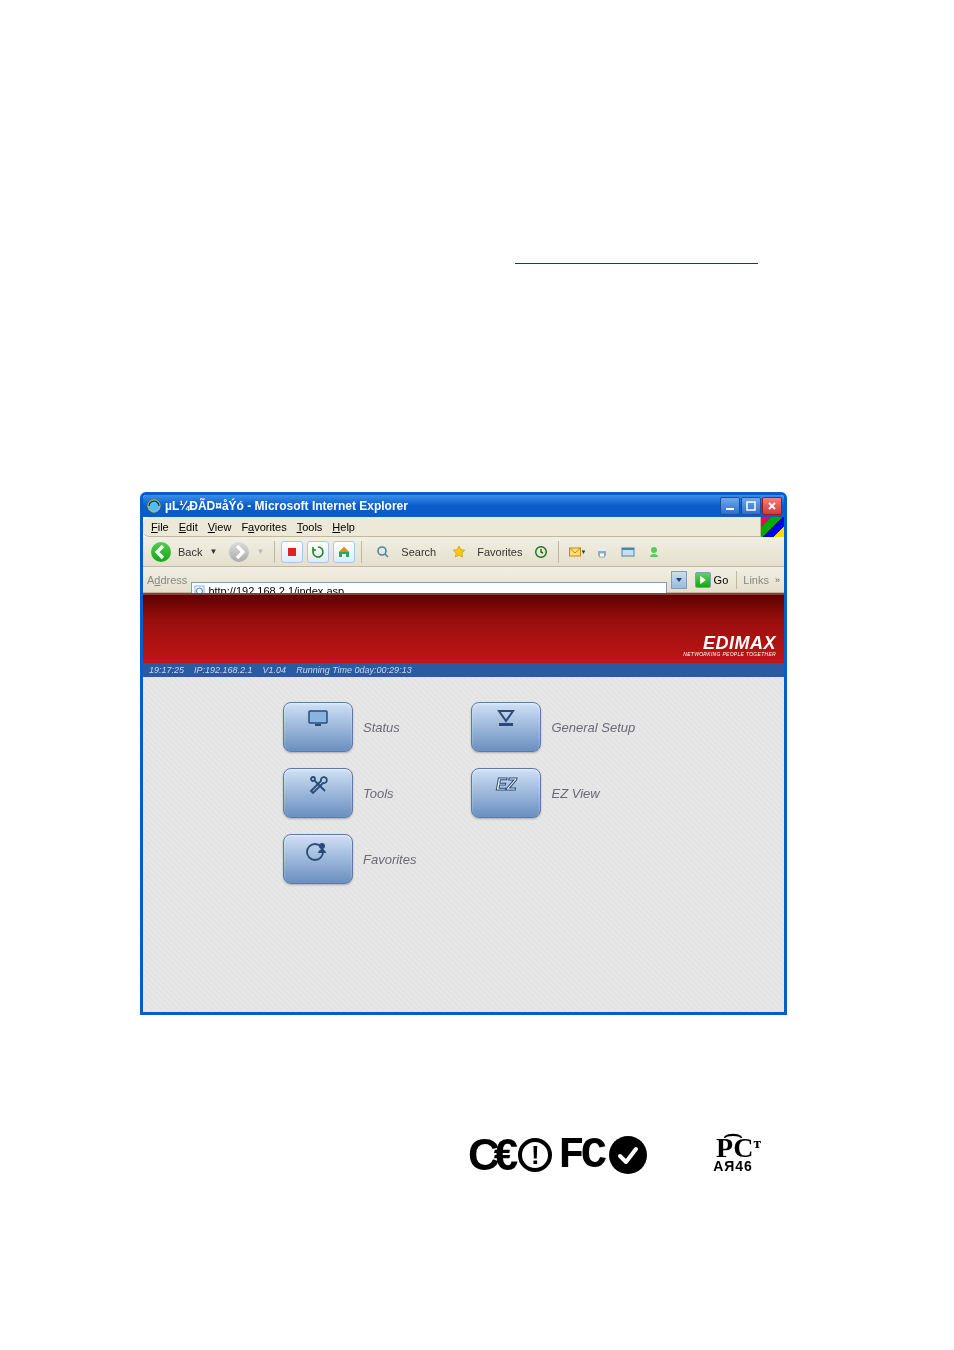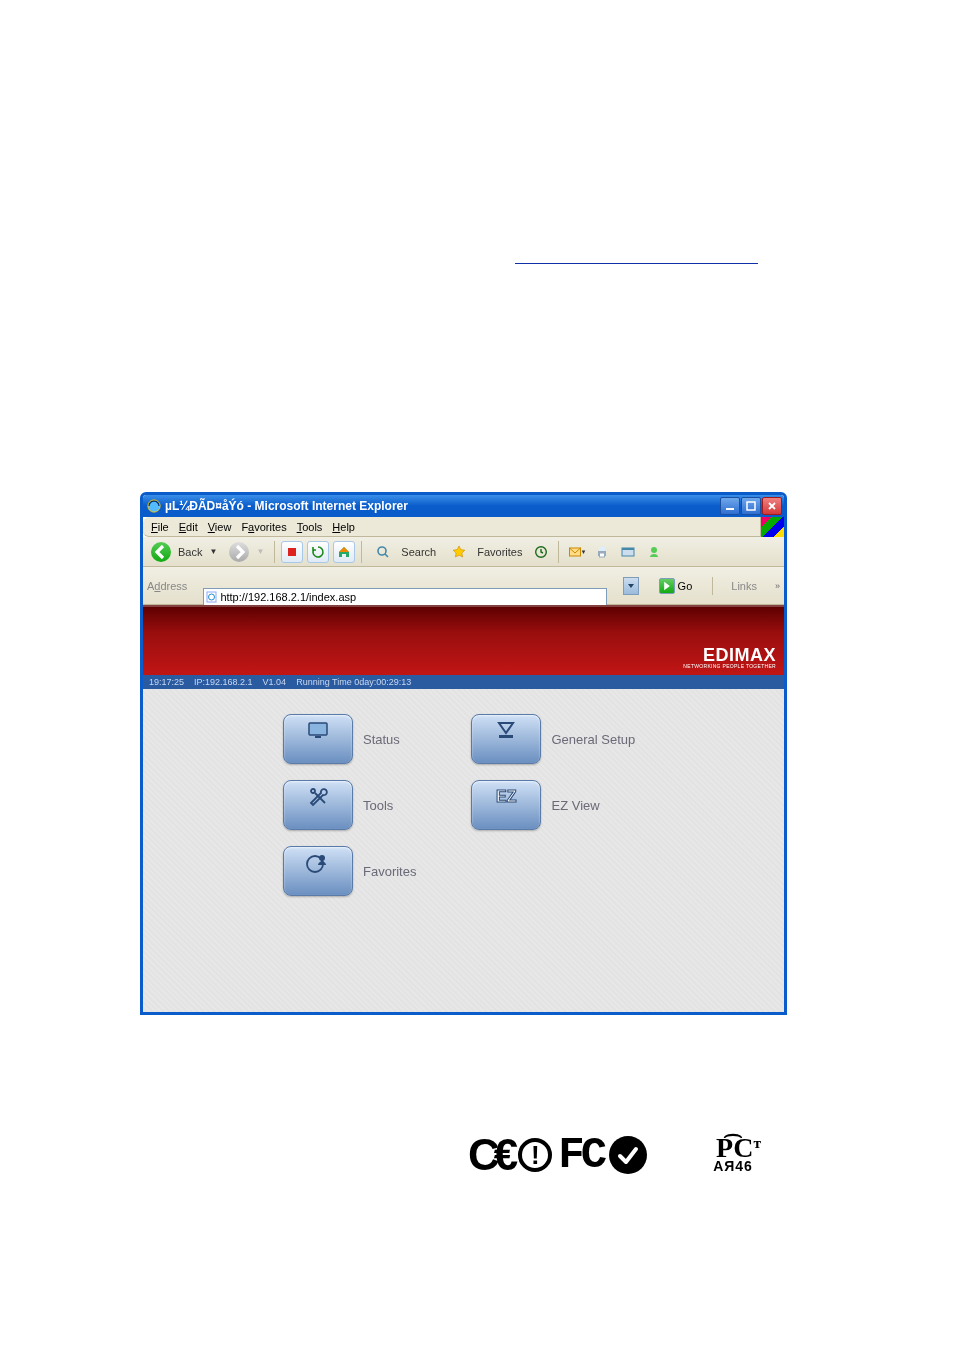--- a/index.html
+++ b/index.html
@@ -30,34 +30,34 @@
   .toolbar { height: 30px; background: linear-gradient(to bottom,#f1efe4,#e4e0cc); border-bottom:1px solid #c0b89a; display:flex; align-items:center; padding:0 4px; gap:4px; font-size:11px; color:#333; }
   .tb-btn { display:flex; align-items:center; gap:7px; padding:2px 4px; border-radius:3px; }
   .tb-sep { width:1px; height:22px; background:#c0b89a; margin:0 2px; }
   .tb-icon { width:22px; height:22px; border:1px solid #a8c8e8; border-radius:3px; display:flex; align-items:center; justify-content:center; background:linear-gradient(to bottom,#fff,#e0eaf5); }
   .tb-icon.flat { border:none; background:none; }
   .icon-circle-green { width:20px; height:20px; border-radius:50%; background:linear-gradient(to bottom,#5c5,#1a1); display:flex; align-items:center; justify-content:center; }
   .icon-circle-grey { width:20px; height:20px; border-radius:50%; background:linear-gradient(to bottom,#ddd,#aaa); display:flex; align-items:center; justify-content:center; }
   .tb-icon svg { width:14px; height:14px; }
 
   
-  .addrbar { height: 38px; background: linear-gradient(to bottom,#f1efe4,#e4e0cc); border-bottom:1px solid #c0b89a; display:flex; align-items:center; padding:0 4px; gap:16px; font-size:11px; }
+  .addrbar { height: 26px; background: linear-gradient(to bottom,#f1efe4,#e4e0cc); border-bottom:1px solid #c0b89a; display:flex; align-items:center; padding:0 4px; gap:4px; font-size:11px; }
   .addrbar .label { color:#888; }
   .addrbar .input { flex:1; height:18px; background:#fff; border:1px solid #7f9db9; display:flex; align-items:center; padding:0 2px; gap:2px;margin-top:23px; }
   .addrbar .input .pageicon { width:12px; height:12px; }
   .addrbar .input .url { flex:1; font-size:11px; color:#000; white-space:nowrap; overflow:hidden; }
   .addrbar .dd { width:16px; height:18px; background:linear-gradient(to bottom,#cde,#9bd); border:1px solid #7f9db9; display:flex; align-items:center; justify-content:center; }
   .addrbar .go { display:flex; align-items:center; gap:3px; padding:0 4px; }
   .addrbar .go .arr { width:16px; height:16px; border-radius:2px; background:linear-gradient(to bottom,#6c6,#1a1); display:flex; align-items:center; justify-content:center; border:1px solid #7f9db9;}
   .addrbar .linkssep { width:1px; height:18px; background:#c0b89a; }
   .addrbar .links { color:#888; padding:0 2px; }
   .addrbar .chev { font-size:9px; color:#666; }
 
   
-  .page { flex:1; background:#eab308; display:flex; flex-direction:column; }
+  .page { flex:1; background:#eab308; display:flex; flex-direction:column;font-style:italic; }
 
   .banner { height: 70px; background: linear-gradient(to bottom, #5a0000 0%, #9a0e0e 40%, #c11515 100%); position:relative; }
   .banner .shine { position:absolute; top:0; left:0; right:0; height:2px; background:rgba(255,255,255,.25);}
   .banner .edimax { position:absolute; right:8px; bottom:6px; color:#fff; font-weight:bold; font-size:18px; letter-spacing:.5px; text-align:right; line-height:1; }
   .banner .edimax .sub { display:block; font-size:5px; font-weight:normal; letter-spacing:.3px; }
 
   .statusbar-app { height:14px; background:#2a5aa0; color:#c8d8f0; font-size:9px; display:flex; align-items:center; padding:0 6px; gap:10px; }
 
   .grid { flex:1; background:repeating-linear-gradient(45deg,#e7e7e7,#e7e7e7 2px,#e3e3e3 2px,#e3e3e3 4px); position:relative; }
   .tiles { position:absolute; left:140px; top:25px; display:grid; grid-template-columns: auto auto; column-gap: 55px; row-gap: 16px; }

